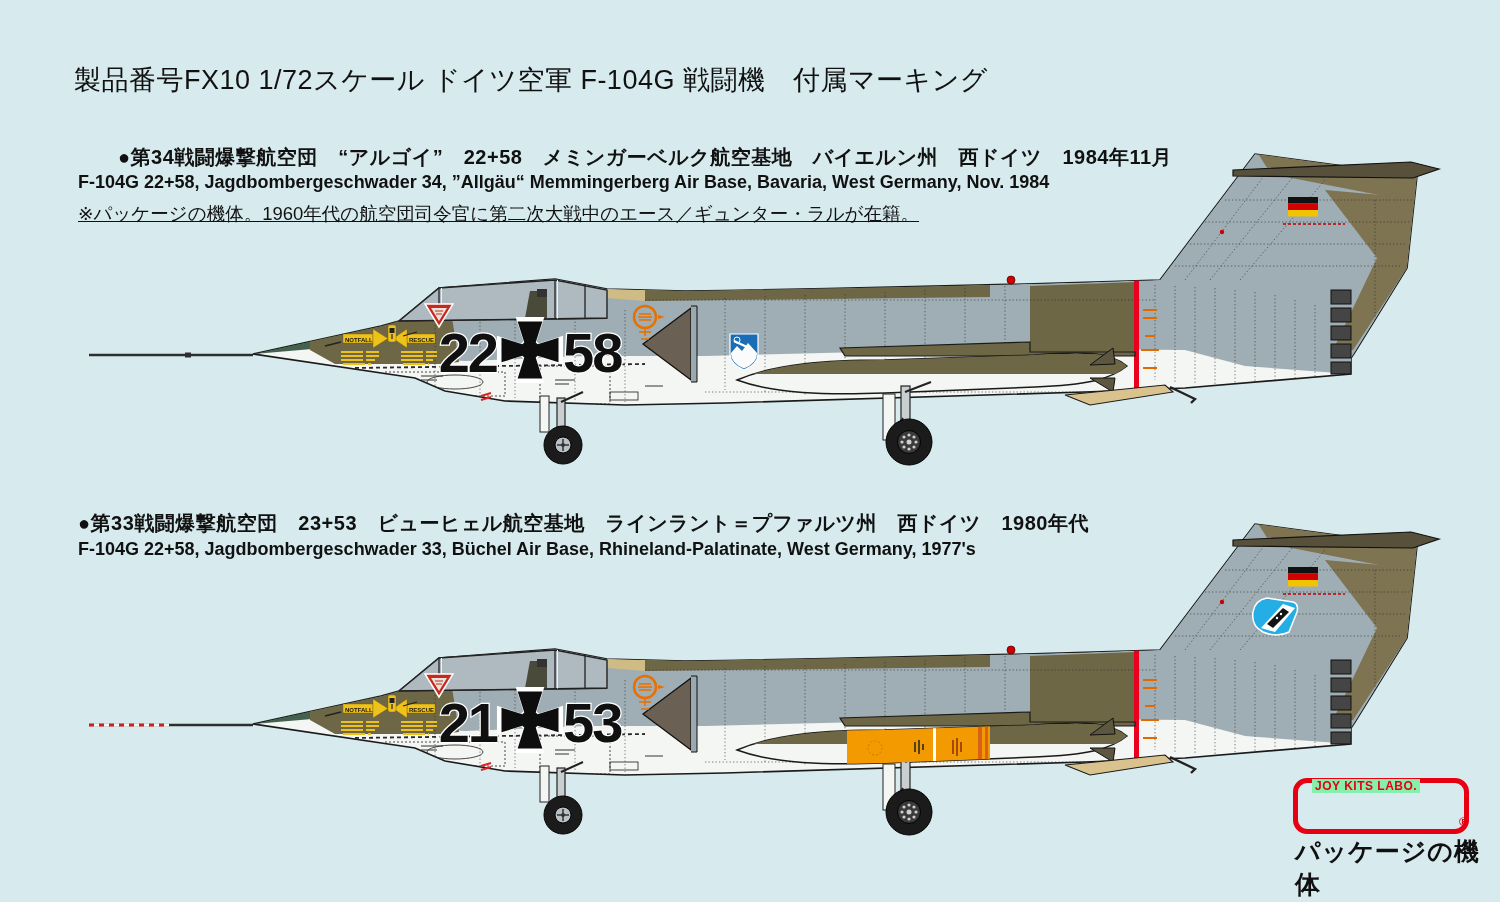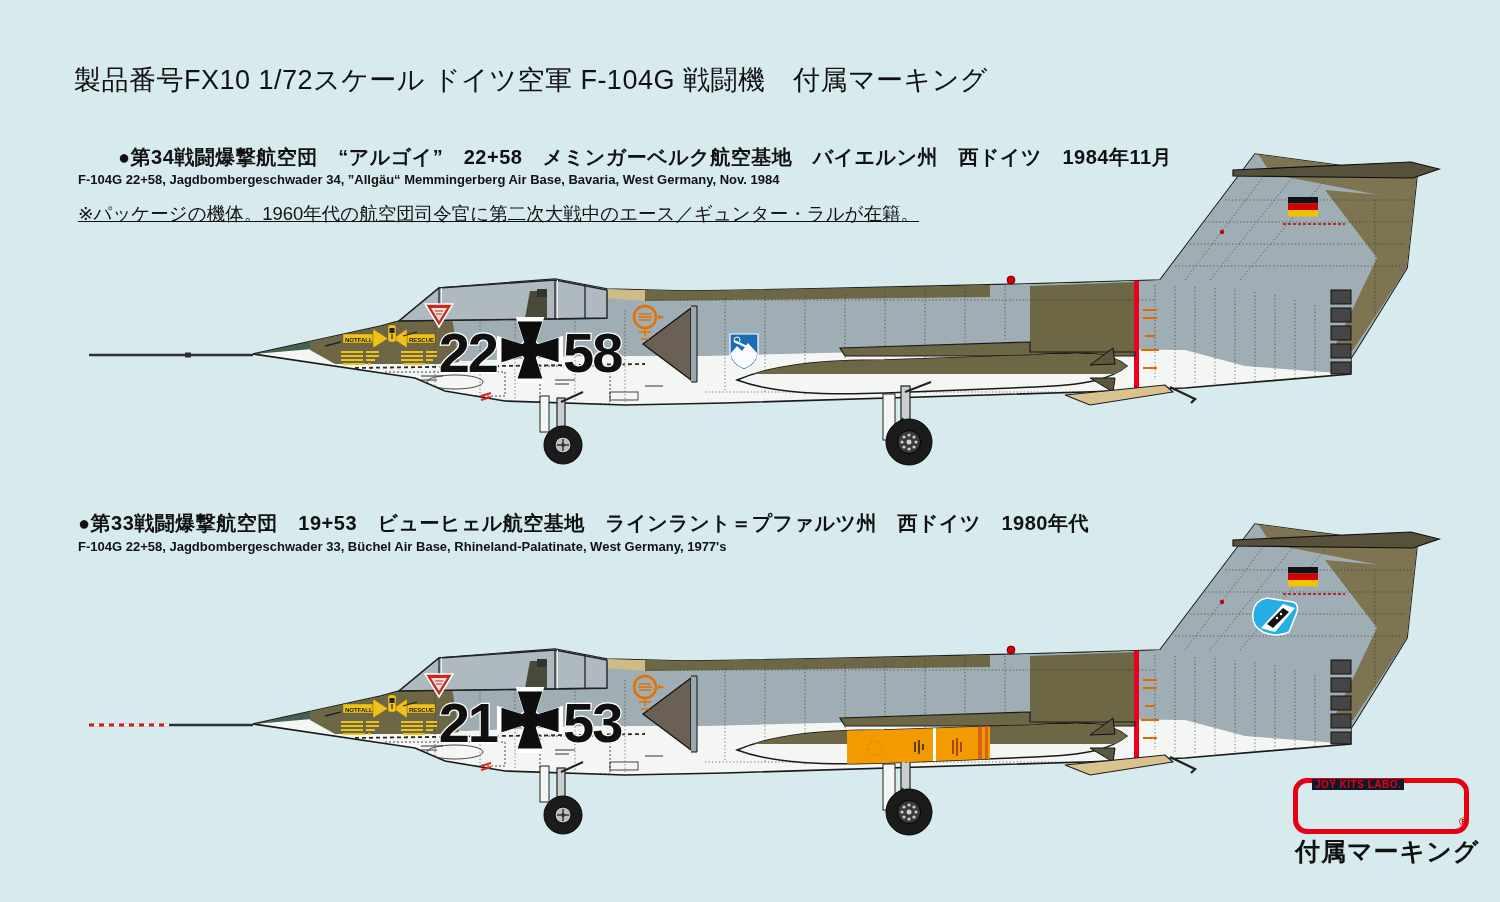--- a/index.html
+++ b/index.html
@@ -5,36 +5,36 @@
   html,body{margin:0;padding:0;}
   body{
     width:1500px;height:902px;position:relative;overflow:hidden;
     background:#d7ebee;
     font-family:"Liberation Sans","DejaVu Sans",sans-serif;
     color:#111;
   }
   .abs{position:absolute;}
   .title{left:74px;top:62px;font-size:27px;font-weight:normal;letter-spacing:.5px;}
   .h-jp{font-size:20px;font-weight:bold;letter-spacing:.5px;}
-  .h-en{font-size:13px;font-weight:bold;}
+  .h-en{font-size:18px;font-weight:bold;}
   .h-note{font-size:18.5px;font-weight:normal;}
   .s1-jp{left:78px;top:144px;margin-left:40px;}
   .s1-en{left:78px;top:172px;}
   .s1-note{left:78px;top:201px;text-decoration:underline;}
   .s2-jp{left:78px;top:510px;}
   .s2-en{left:78px;top:539px;}
   .plane{left:85px;width:1400px;height:340px;}
   .plane1{top:140px;}
   .plane2{top:510px;}
   .logo-box{
     left:1293px;top:778px;width:166px;height:46px;
     border:5px solid #e60012;border-radius:14px;
     background:transparent;text-align:center;
   }
-  .logo-tag{position:absolute;left:14px;top:-4px;font-size:10px;font-weight:bold;color:#e60012;letter-spacing:.5px;background:#0f172a;padding:0 3px;white-space:nowrap;}
+  .logo-tag{position:absolute;left:14px;top:-4px;font-size:12px;font-weight:bold;color:#e60012;letter-spacing:.5px;background:#86efac;padding:0 3px;white-space:nowrap;}
   .logo-word{font-size:34px;font-weight:800;color:#e60012;letter-spacing:-1px;line-height:46px;font-style:italic;}
   .logo-r{left:1459px;top:814px;font-size:13px;color:#e60012;font-weight:bold;}
   .logo-jp{left:1295px;top:835px;font-size:25px;font-weight:bold;color:#101010;letter-spacing:1px;}
   .codes{font-family:"Liberation Sans","DejaVu Sans",sans-serif;font-weight:bold;font-size:56px;fill:#101010;stroke:#ffffff;stroke-width:2.5;paint-order:stroke;letter-spacing:-2px;}
   svg text.stencil{font-family:"Liberation Sans",sans-serif;font-weight:bold;}
 </style>
 </head>
 <body>
 
 <svg width="0" height="0" style="position:absolute" aria-hidden="true">
@@ -259,21 +259,21 @@
 <svg class="abs plane plane1" viewBox="0 0 1400 340">
   <path d="M4,215 H168" stroke="#2e2e2e" stroke-width="2.5"></path>
   <rect x="100" y="212.5" width="6" height="5" fill="#2e2e2e"></rect>
   <use href="#airframe"></use>
   <use href="#unit-shield" transform="translate(645,194)"></use>
   <text class="codes" x="412" y="232" text-anchor="end">22</text>
   <use href="#balkenkreuz" transform="translate(445,210) scale(0.95)"></use>
   <text class="codes" x="478" y="232">58</text>
 </svg>
 
-<div class="abs h-jp s2-jp">●第33戦闘爆撃航空団　19+53　ビューヒェル航空基地　ラインラント＝プファルツ州　西ドイツ　1980年代</div>
+<div class="abs h-jp s2-jp">●第33戦闘爆撃航空団　23+53　ビューヒェル航空基地　ラインラント＝プファルツ州　西ドイツ　1980年代</div>
 <div class="abs h-en s2-en">F-104G 22+58, Jagdbombergeschwader 33,  Büchel Air Base, Rhineland-Palatinate, West Germany,  1977's</div>
 
 <svg class="abs plane plane2" viewBox="0 0 1400 340">
   <path d="M4,215 H168" stroke="#2e2e2e" stroke-width="2.5"></path>
   <path d="M4,215 H84" stroke="#f5f5f5" stroke-width="3"></path>
   <path d="M4,215 H84" stroke="#cf1d1d" stroke-width="3" stroke-dasharray="5,5"></path>
   <use href="#airframe"></use>
 
   <g clip-path="url(#tankclip)">
     <rect x="762" y="210" width="143" height="50" fill="#f29a00"></rect>
@@ -287,13 +287,13 @@
   <use href="#fin-badge" transform="translate(1168,88)"></use>
   <text class="codes" x="412" y="232" text-anchor="end">21</text>
   <use href="#balkenkreuz" transform="translate(445,210) scale(0.95)"></use>
   <text class="codes" x="478" y="232">53</text>
 </svg>
 
 <div class="abs logo-box">
   <span class="logo-tag">JOY KITS LABO.</span>
 </div>
 <div class="abs logo-r">®</div>
-<div class="abs logo-jp">付属マーキング</div>
+<div class="abs logo-jp">パッケージの機体</div>
 
 </body></html>

